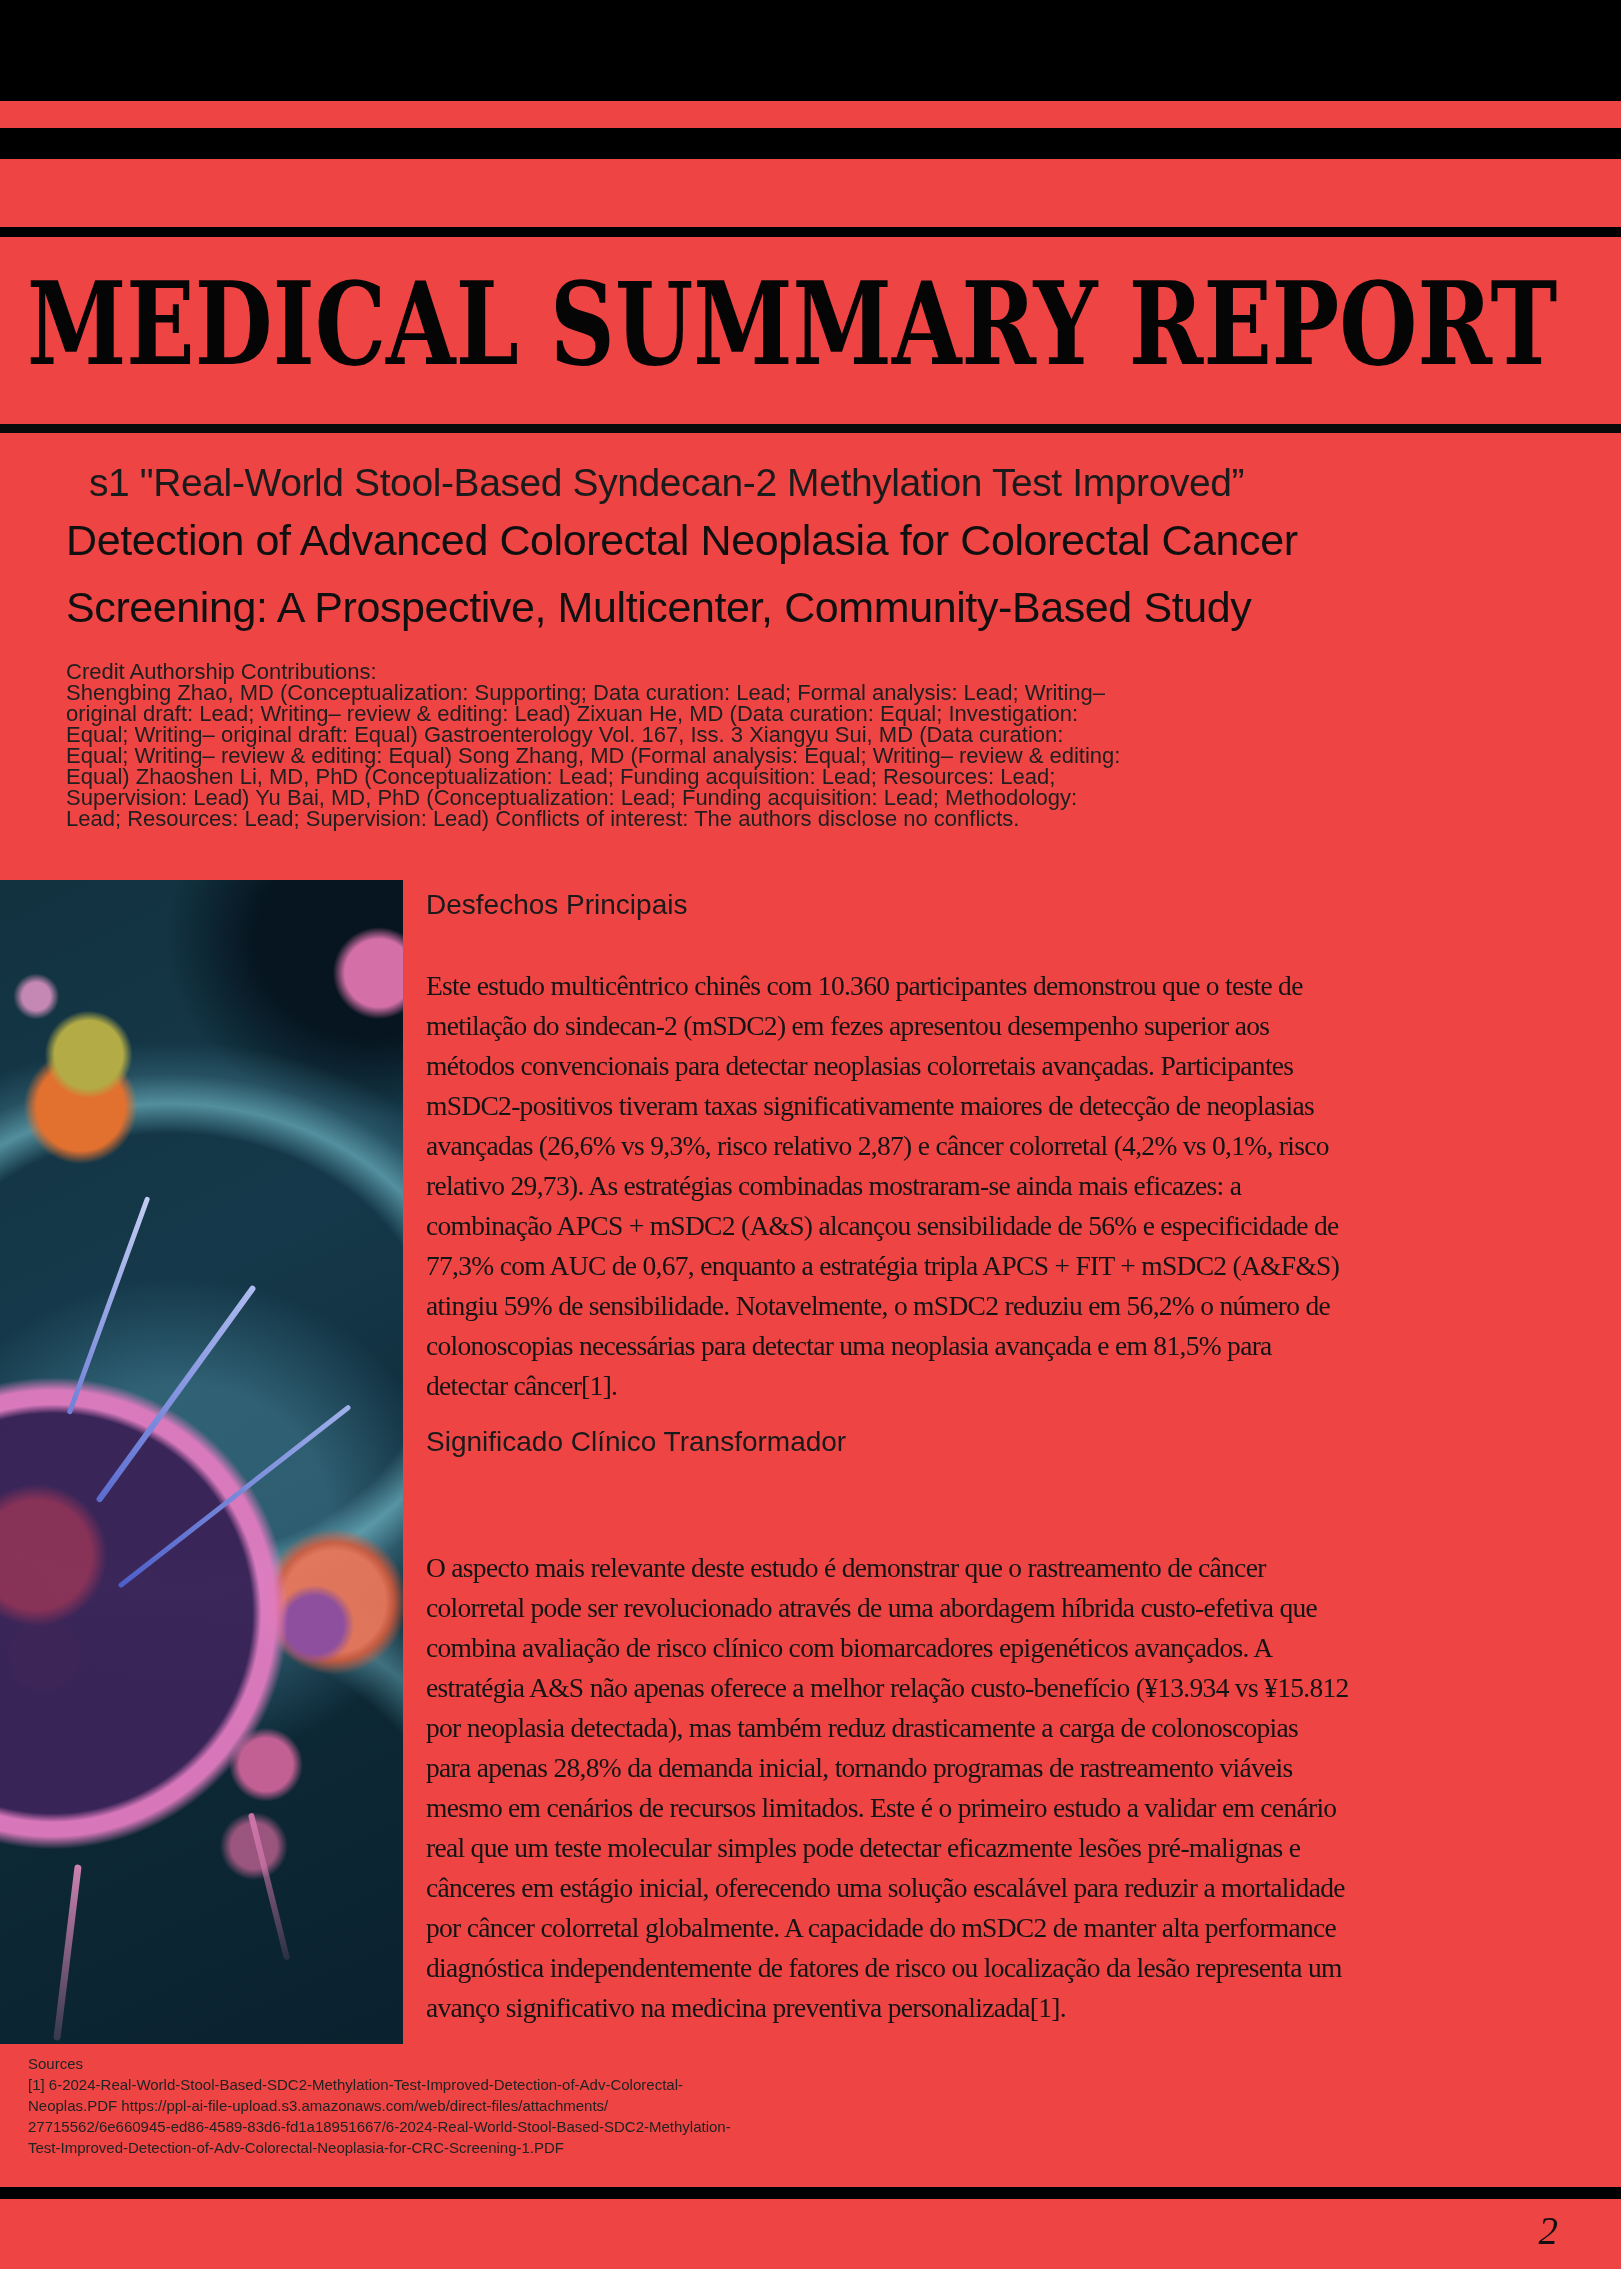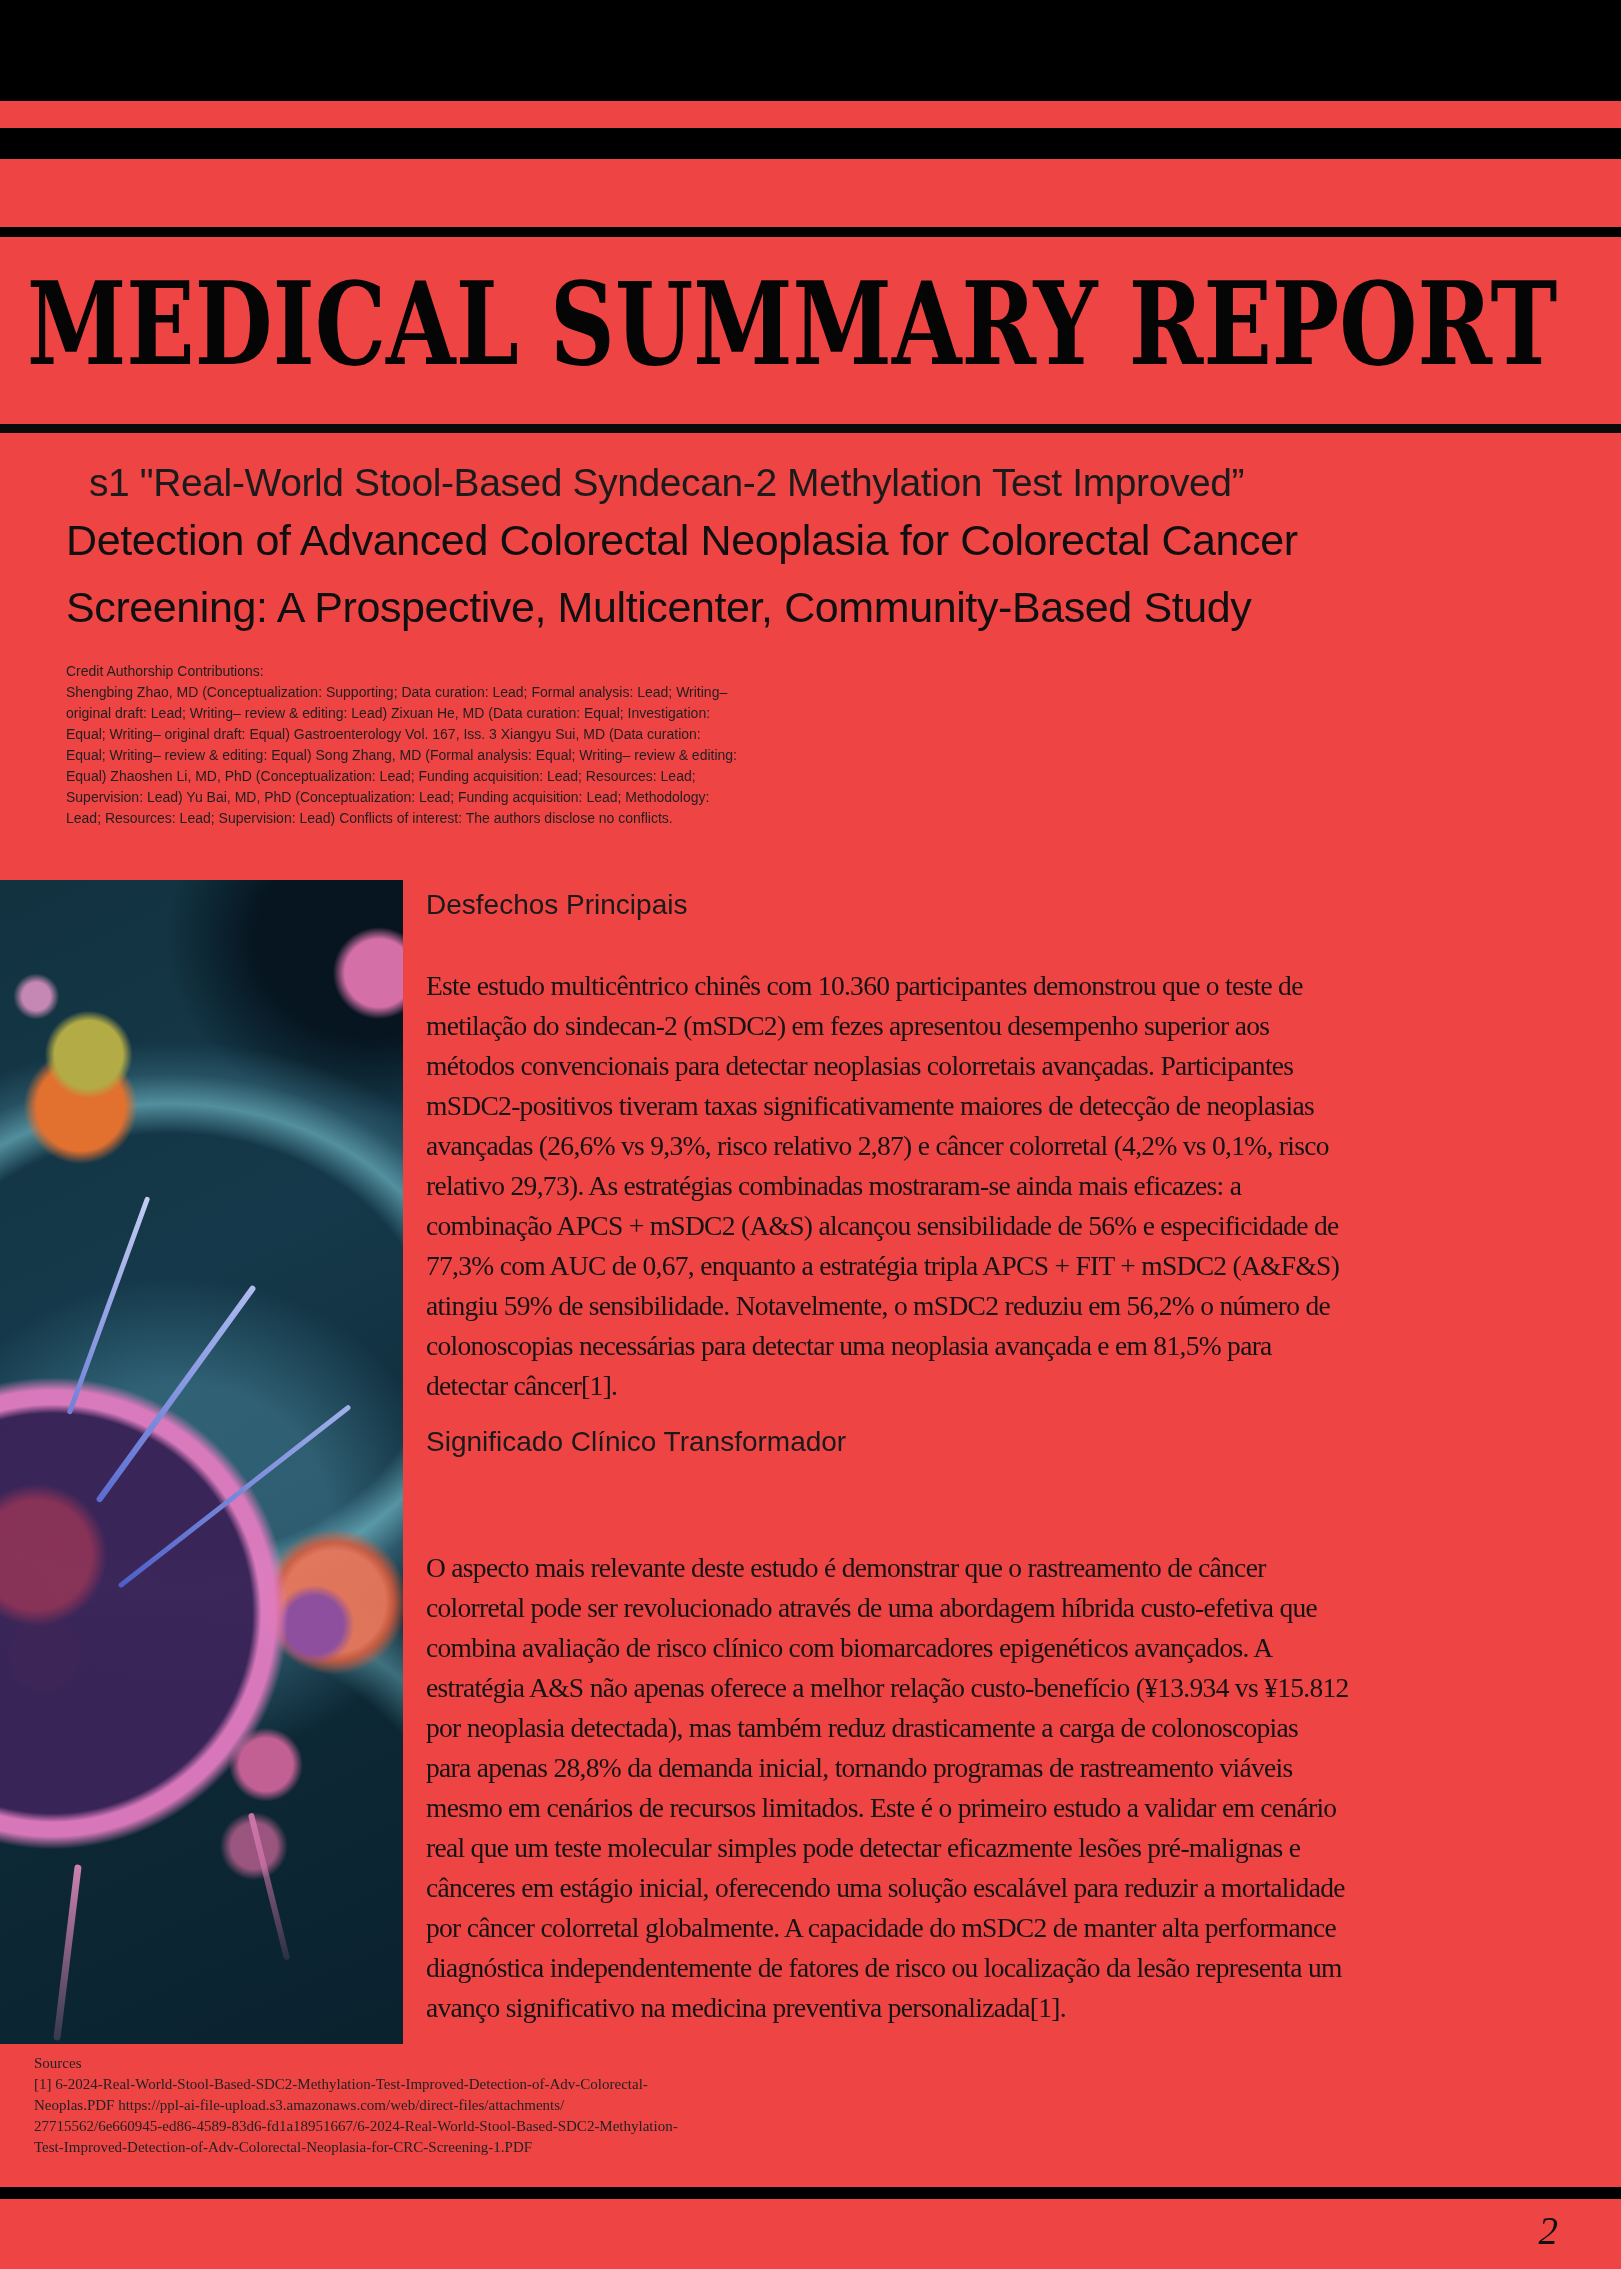--- a/index.html
+++ b/index.html
@@ -9,21 +9,21 @@
   .bar-1{top:0;height:101px;}
   .bar-2{top:128px;height:31px;}
   .bar-3{top:227px;height:9.8px;}
   .title-svg{position:absolute;left:26.6px;top:260px;width:1533px;height:124px;}
   .title-svg text{font-family:"DejaVu Serif","Liberation Serif",serif;font-weight:bold;fill:#050505;}
   .title-rule{position:absolute;left:0;top:424px;width:1622px;height:8.9px;background:#0a0a0a;}
   .subtitle{position:absolute;left:89px;top:463px;font-size:39px;line-height:39px;
             letter-spacing:-0.4px;color:#1b1b1b;white-space:nowrap;}
   .headline{position:absolute;left:66px;top:507px;font-size:43px;line-height:67px;font-weight:normal;
             letter-spacing:-0.4px;color:#101010;white-space:pre-line;}
-  .credits{position:absolute;left:66px;top:661px;width:1206px;font-size:14px;line-height:21px;
+  .credits{position:absolute;left:66px;top:661px;width:1206px;font-size:22px;line-height:21px;
            color:#1f1f1f;white-space:pre-line;}
   .illustration{position:absolute;left:0;top:880px;width:403px;height:1164px;overflow:hidden;
     background:
       
       radial-gradient(circle 23px at 9% 10%, rgba(228,150,200,.85) 0 14px, rgba(228,150,200,0) 23px),
       
       radial-gradient(circle 43px at 22% 15%, #b3ab45 0 34px, rgba(179,171,69,0) 44px),
       
       radial-gradient(circle 57px at 20% 19.5%, #e2702f 0 44px, rgba(226,112,47,0) 57px),
       
@@ -64,22 +64,22 @@
            background:linear-gradient(rgba(226,140,190,.9),rgba(226,140,190,.2));}
   .stalk-5{left:266px;top:931px;width:6.2px;height:151px;transform:rotate(-14deg);
            background:linear-gradient(rgba(214,122,176,.9),rgba(214,122,176,.15));}
   .section-title{position:absolute;left:426px;font-size:28px;line-height:35px;color:#1a1a1a;}
   .st-1{top:887px;}
   .st-2{top:1424px;}
   .paragraph{position:absolute;left:426px;width:1193px;font-size:27.5px;line-height:40px;
              letter-spacing:-0.7px;color:#141414;white-space:pre-line;font-family:Liberation Serif, serif;}
   .p-1{top:966px;}
   .p-2{top:1548px;}
-  .sources{position:absolute;left:34px;top:2053px;width:887px;font-size:15px;line-height:21px;
-           color:#222222;font-family:Liberation Serif, serif;}
+  .sources{position:absolute;left:28px;top:2053px;width:887px;font-size:15px;line-height:21px;
+           color:#222222;}
   .sources .src-entry{white-space:pre-line;}
   .bottom-bar{top:2187px;height:12.4px;}
   .page-number{position:absolute;right:64px;top:2208px;font-family:"Liberation Serif",serif;
                font-style:italic;font-size:39px;color:#111111;}
 </style>
 </head>
 <body>
 
 <div class="page">
 

